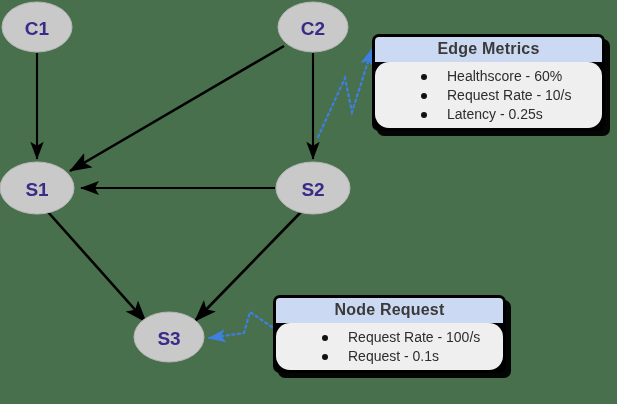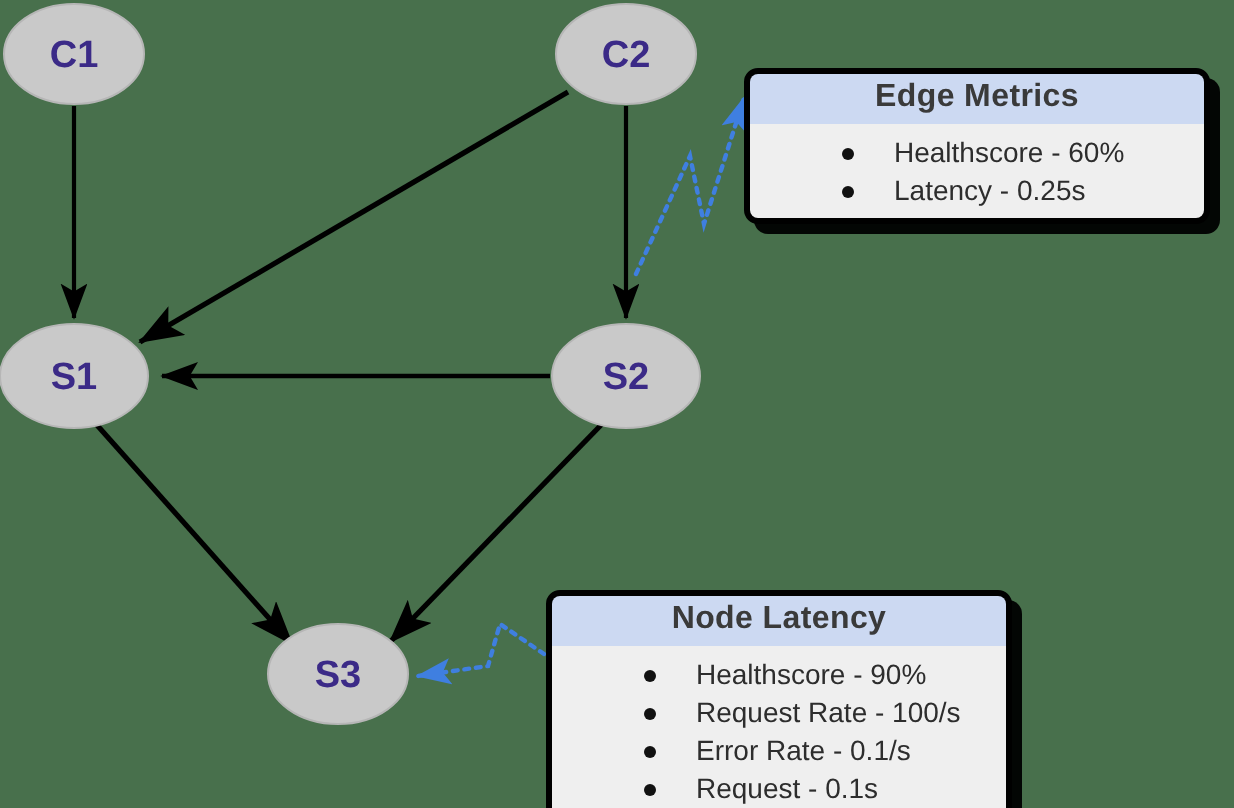--- a/index.html
+++ b/index.html
@@ -44,20 +44,21 @@
     text-align: center;
     font-size: 16px;
     font-weight: bold;
     color: #3a3a3a;
     padding: 3px 0 4px 0;
     letter-spacing: 0.2px;
   }
   .panel-body {
     background: #efefef;
     padding: 5px 0 4px 0;
+    border-radius: 14px;
   }
   .panel-body ul {
     margin: 0;
     padding: 0 0 0 46px;
     list-style: none;
   }
   .panel-body li {
     position: relative;
     font-size: 14px;
     color: #2d2d2d;
@@ -147,30 +148,29 @@
         <text class="node-label" x="169" y="338">S3</text>
       </g>
     </g>
   </svg>
 
   <div class="metrics-panel" id="edge-metrics-panel">
     <div class="panel-header">Edge Metrics</div>
     <div class="panel-body">
       <ul>
         <li>Healthscore - 60%</li>
+        <li>Request Rate - 10/s</li>
         <li>Latency - 0.25s</li>
       </ul>
     </div>
   </div>
 
   <div class="metrics-panel" id="node-metrics-panel">
-    <div class="panel-header">Node Latency</div>
+    <div class="panel-header">Node Request</div>
     <div class="panel-body">
       <ul>
-        <li>Healthscore - 90%</li>
         <li>Request Rate - 100/s</li>
-        <li>Error Rate  - 0.1/s</li>
         <li>Request - 0.1s</li>
       </ul>
     </div>
   </div>
 
 </div>
 
 </body></html>

